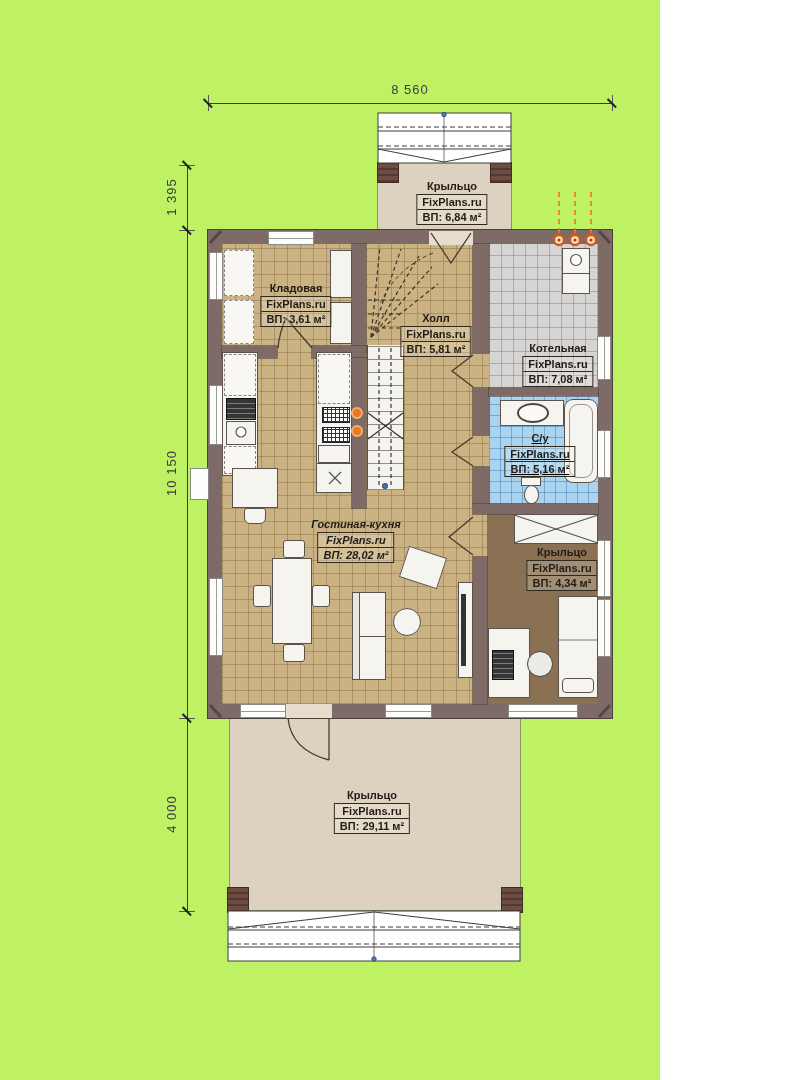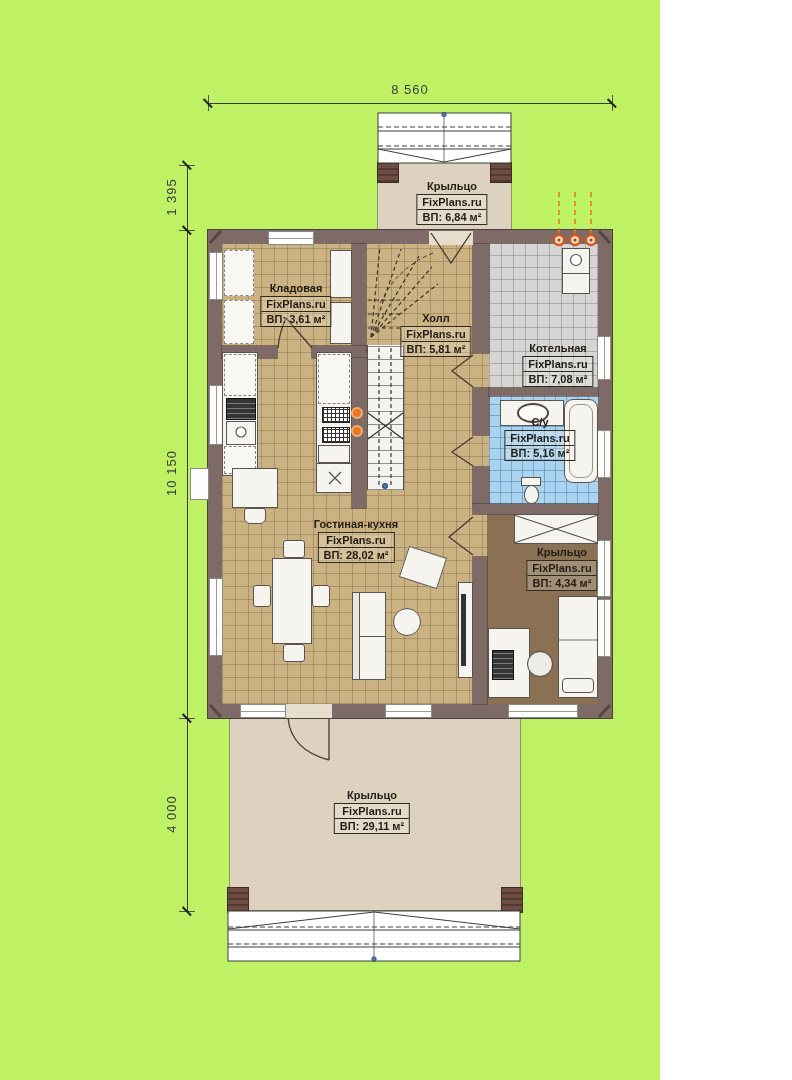--- a/index.html
+++ b/index.html
@@ -285,29 +285,29 @@
   </div>
 
   <div class="room-label" style="left:558px;top:342px;">
     <div class="room-name">Котельная</div>
     <div class="label-box">
       <div class="row">FixPlans.ru</div>
       <div class="row">ВП: 7,08 м²</div>
     </div>
   </div>
 
-  <div class="room-label" style="left:540px;top:416px;">
+  <div class="room-label" style="left:540px;top:432px;text-decoration:underline;">
     <div class="room-name">С/у</div>
     <div class="label-box">
       <div class="row">FixPlans.ru</div>
       <div class="row">ВП: 5,16 м²</div>
     </div>
   </div>
 
-  <div class="room-label" style="left:356px;top:518px;">
+  <div class="room-label" style="left:356px;top:518px;font-style:italic;">
     <div class="room-name">Гостиная-кухня</div>
     <div class="label-box">
       <div class="row">FixPlans.ru</div>
       <div class="row">ВП: 28,02 м²</div>
     </div>
   </div>
 
   <div class="room-label" style="left:562px;top:546px;">
     <div class="room-name">Крыльцо</div>
     <div class="label-box">

